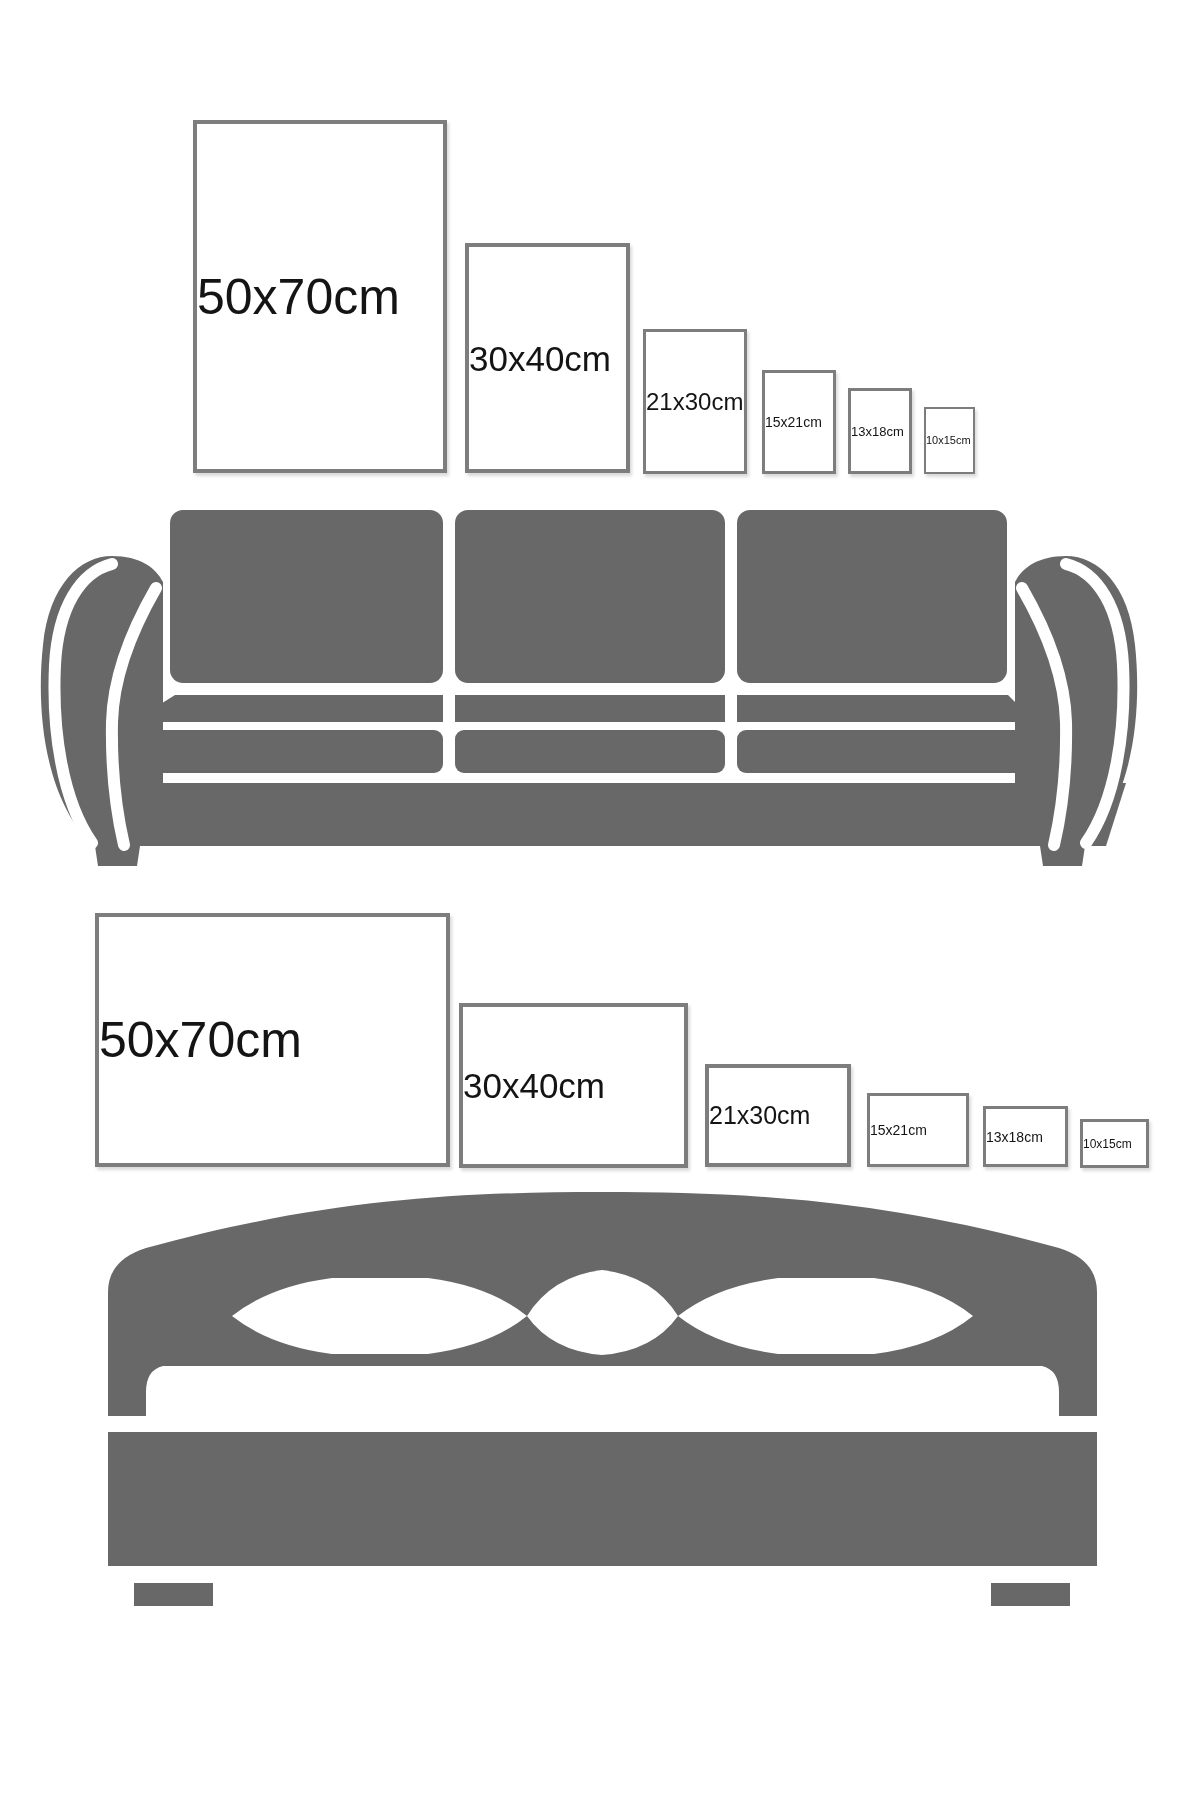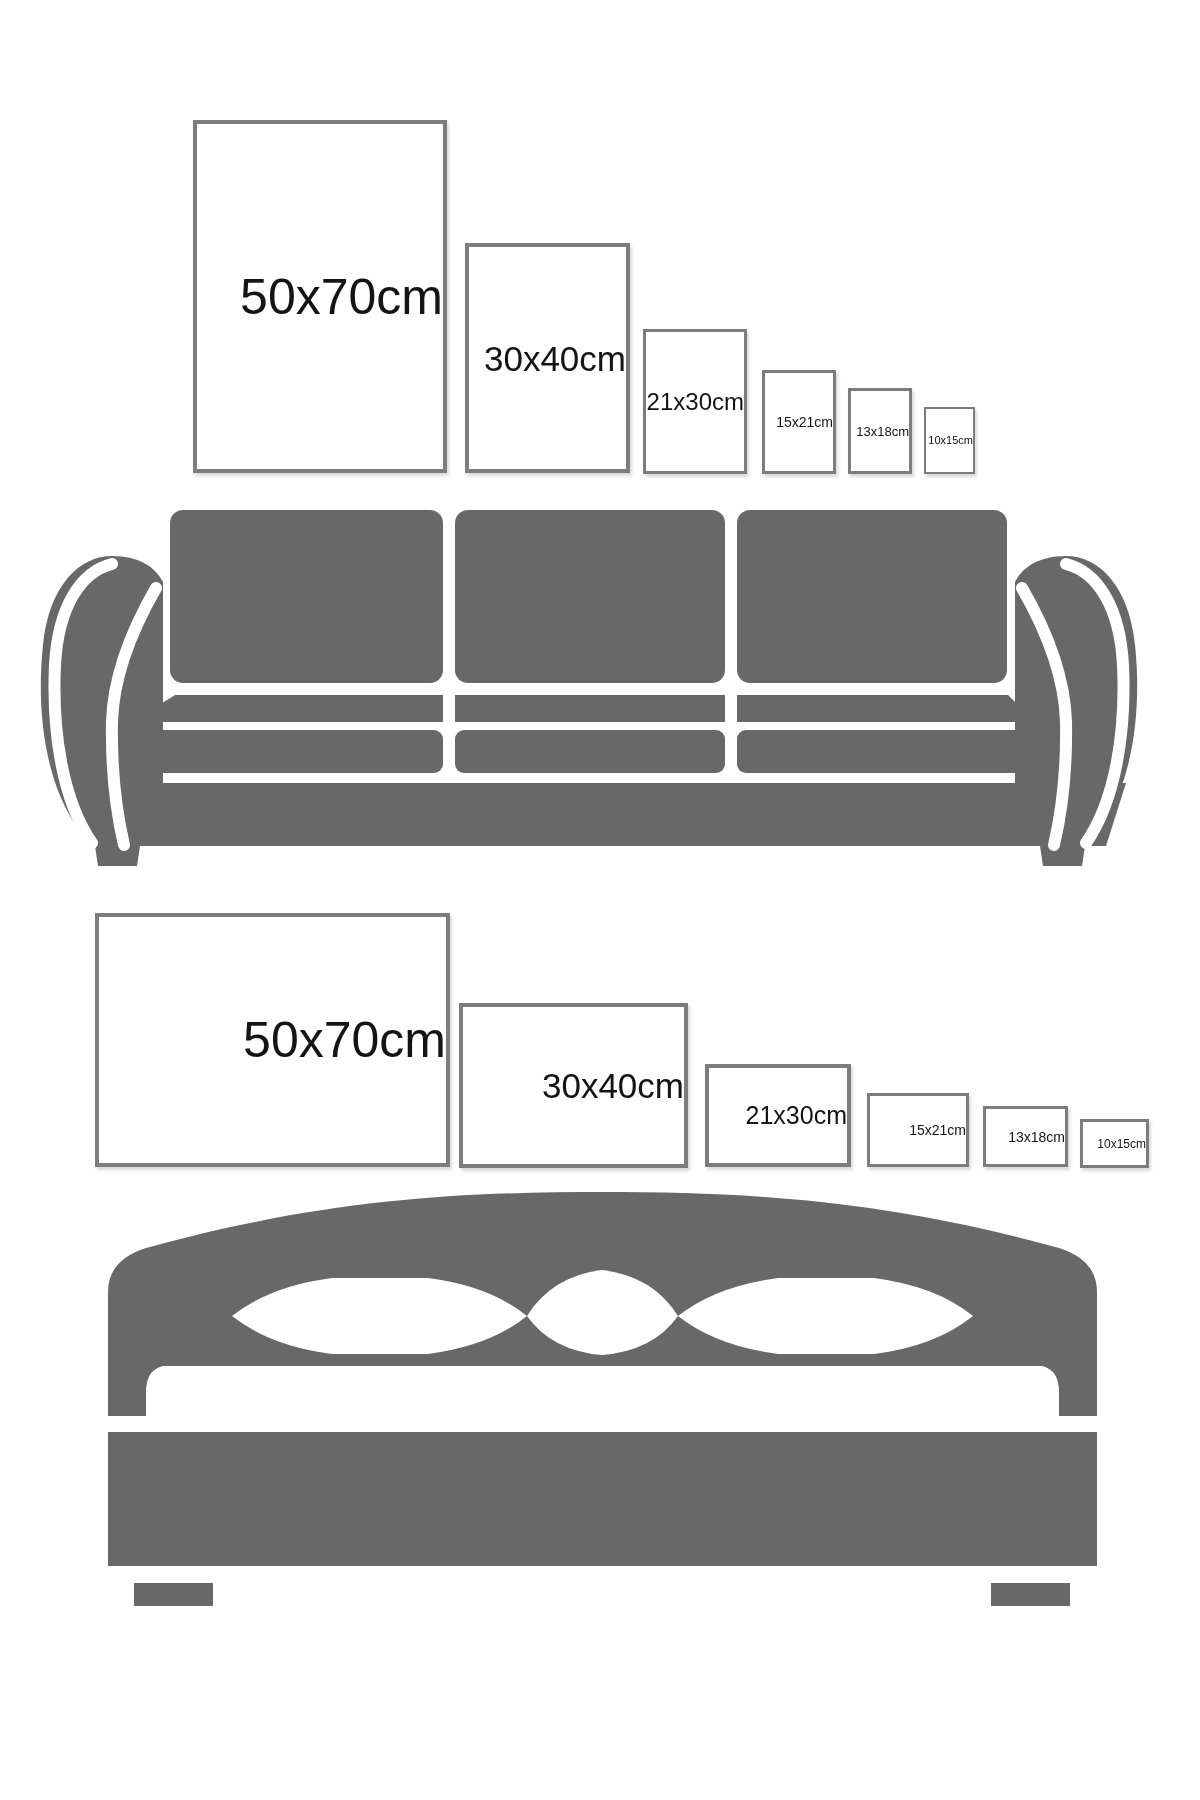--- a/index.html
+++ b/index.html
@@ -17,21 +17,21 @@
     z-index:0;
   }
   .frame{
     position:absolute;
     box-sizing:border-box;
     background:#ffffff;
     border-style:solid;
     border-color:#7d7d7d;
     display:flex;
     align-items:center;
-    justify-content:flex-end;
+    justify-content:flex-start;
     z-index:2;
     box-shadow:2px 3px 3px rgba(0,0,0,0.15);
   }
   .frame span{
     color:#141414;
     white-space:nowrap;
     line-height:1;
   }
   
   .p50{left:193px;top:120px;width:254px;height:353px;border-width:4px;font-size:50px;}

